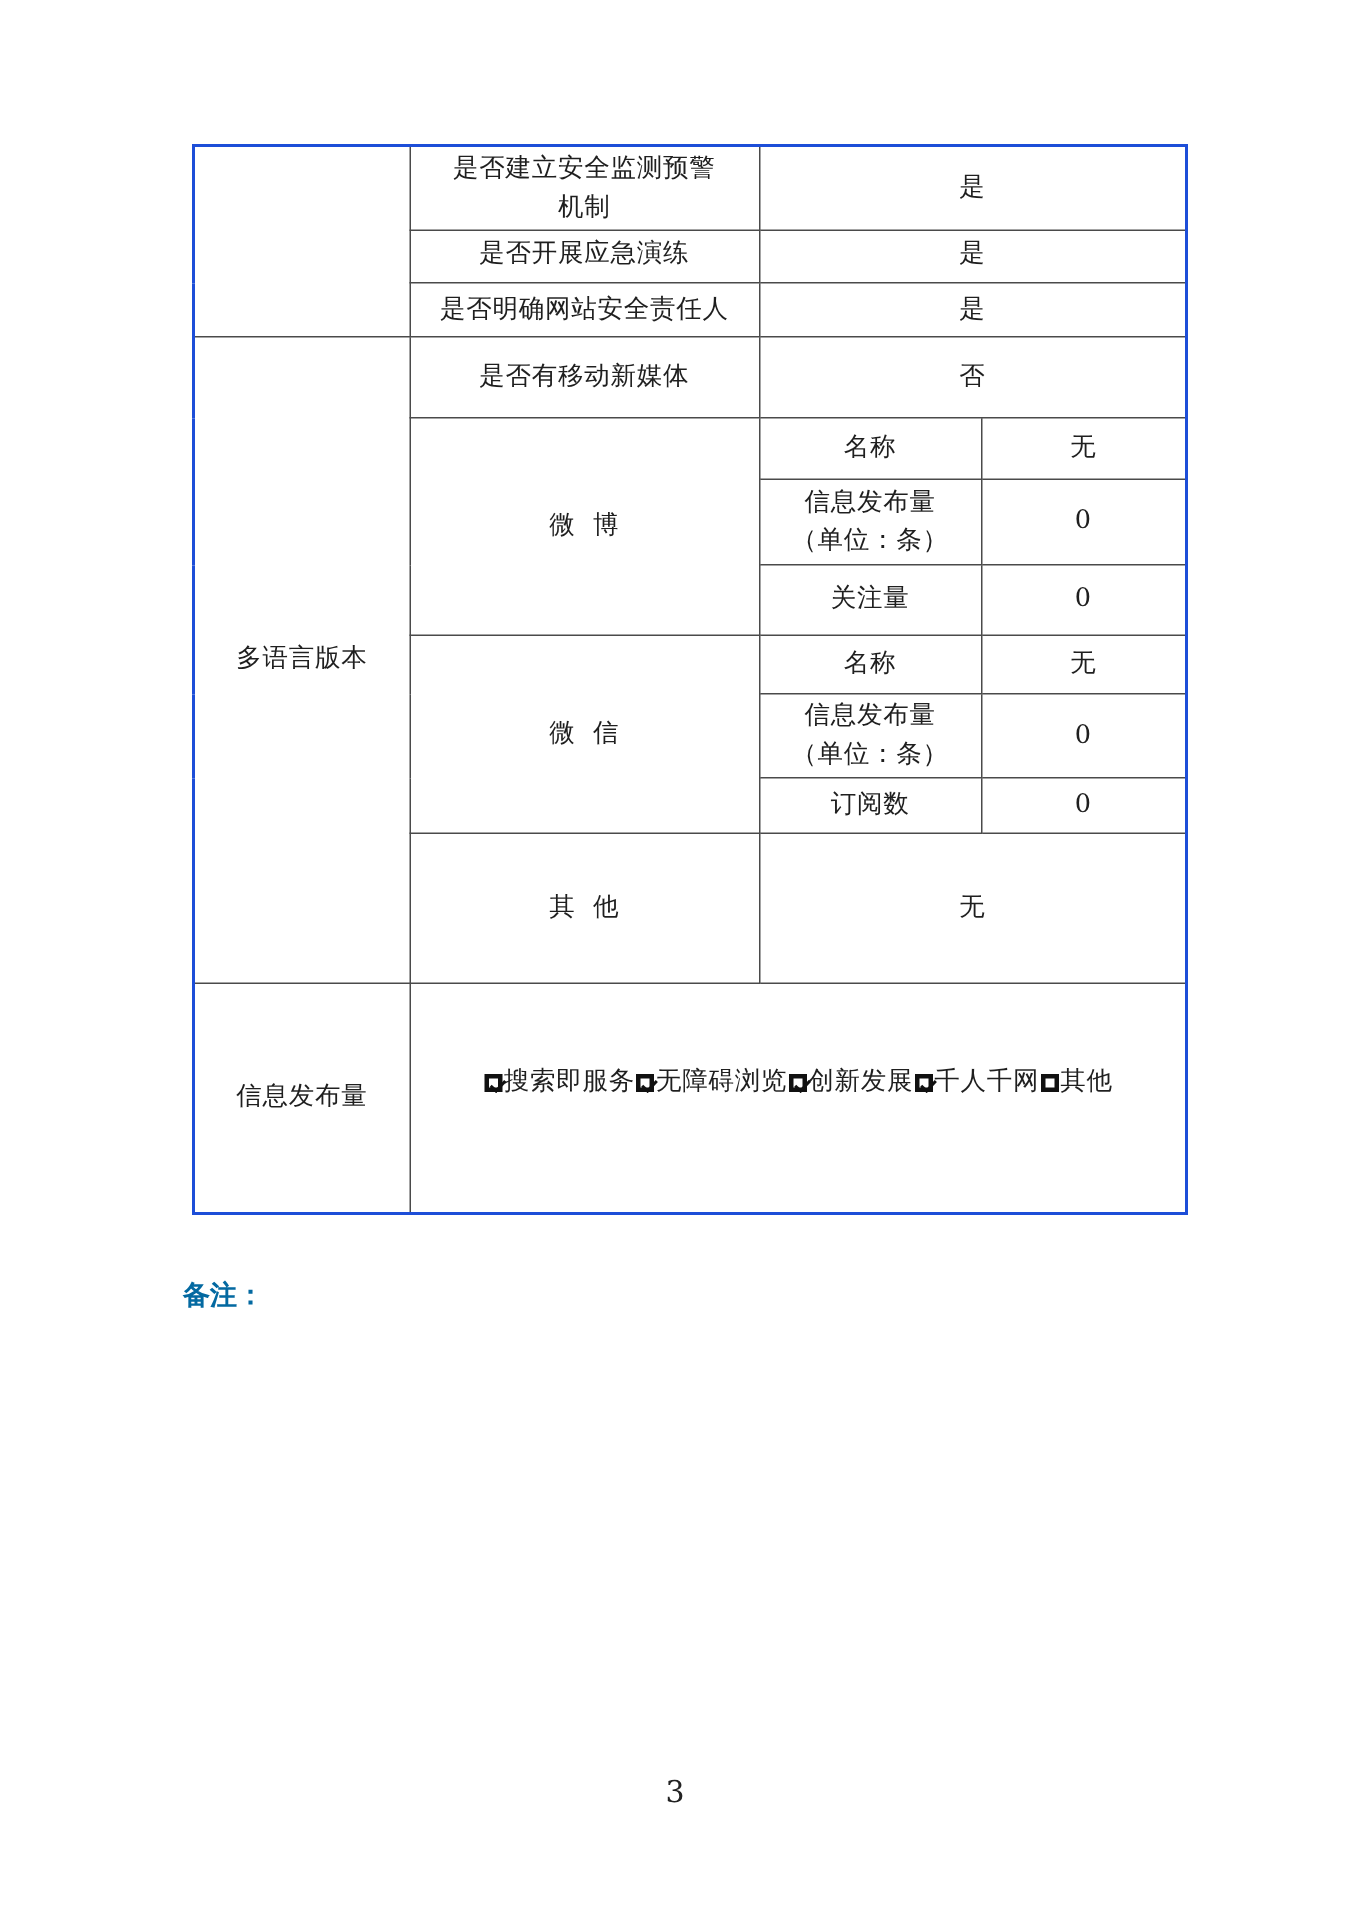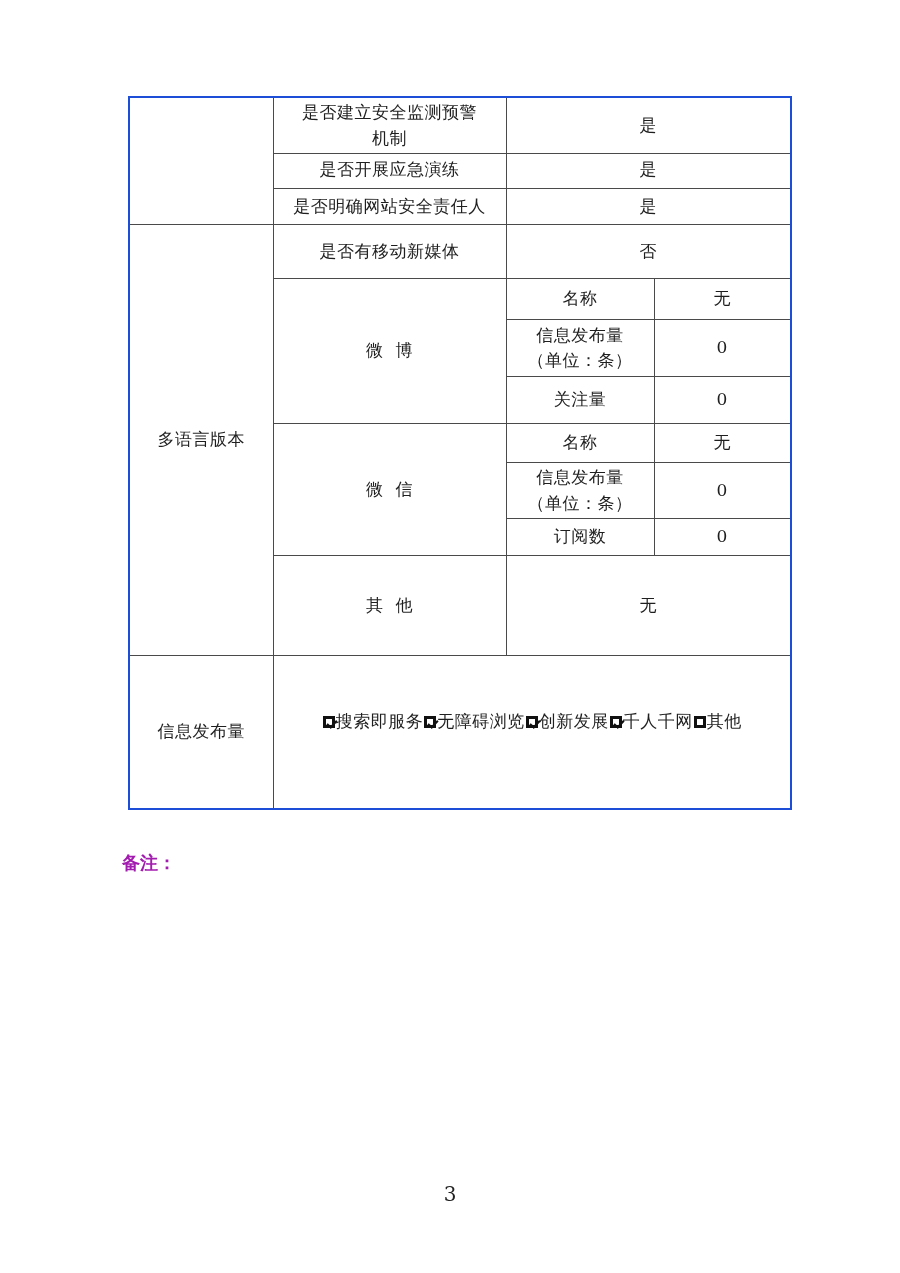--- a/index.html
+++ b/index.html
@@ -69,21 +69,21 @@
     transform: rotate(-47deg);
   }
   .cb-label { font-size: 17px; letter-spacing: 0.5px; }
 
   .remarks {
     position: absolute;
     left: 122px; top: 851px;
     font-family: Liberation Sans, sans-serif;
     font-weight: bold;
     font-size: 18px;
-    color: #a21caf;
+    color: #0369a1;
   }
   .page-number {
     position: absolute;
     left: 0; top: 1182px;
     width: 100%;
     text-align: center;
     font-size: 20px;
     color: #222222;
   }
 </style>

